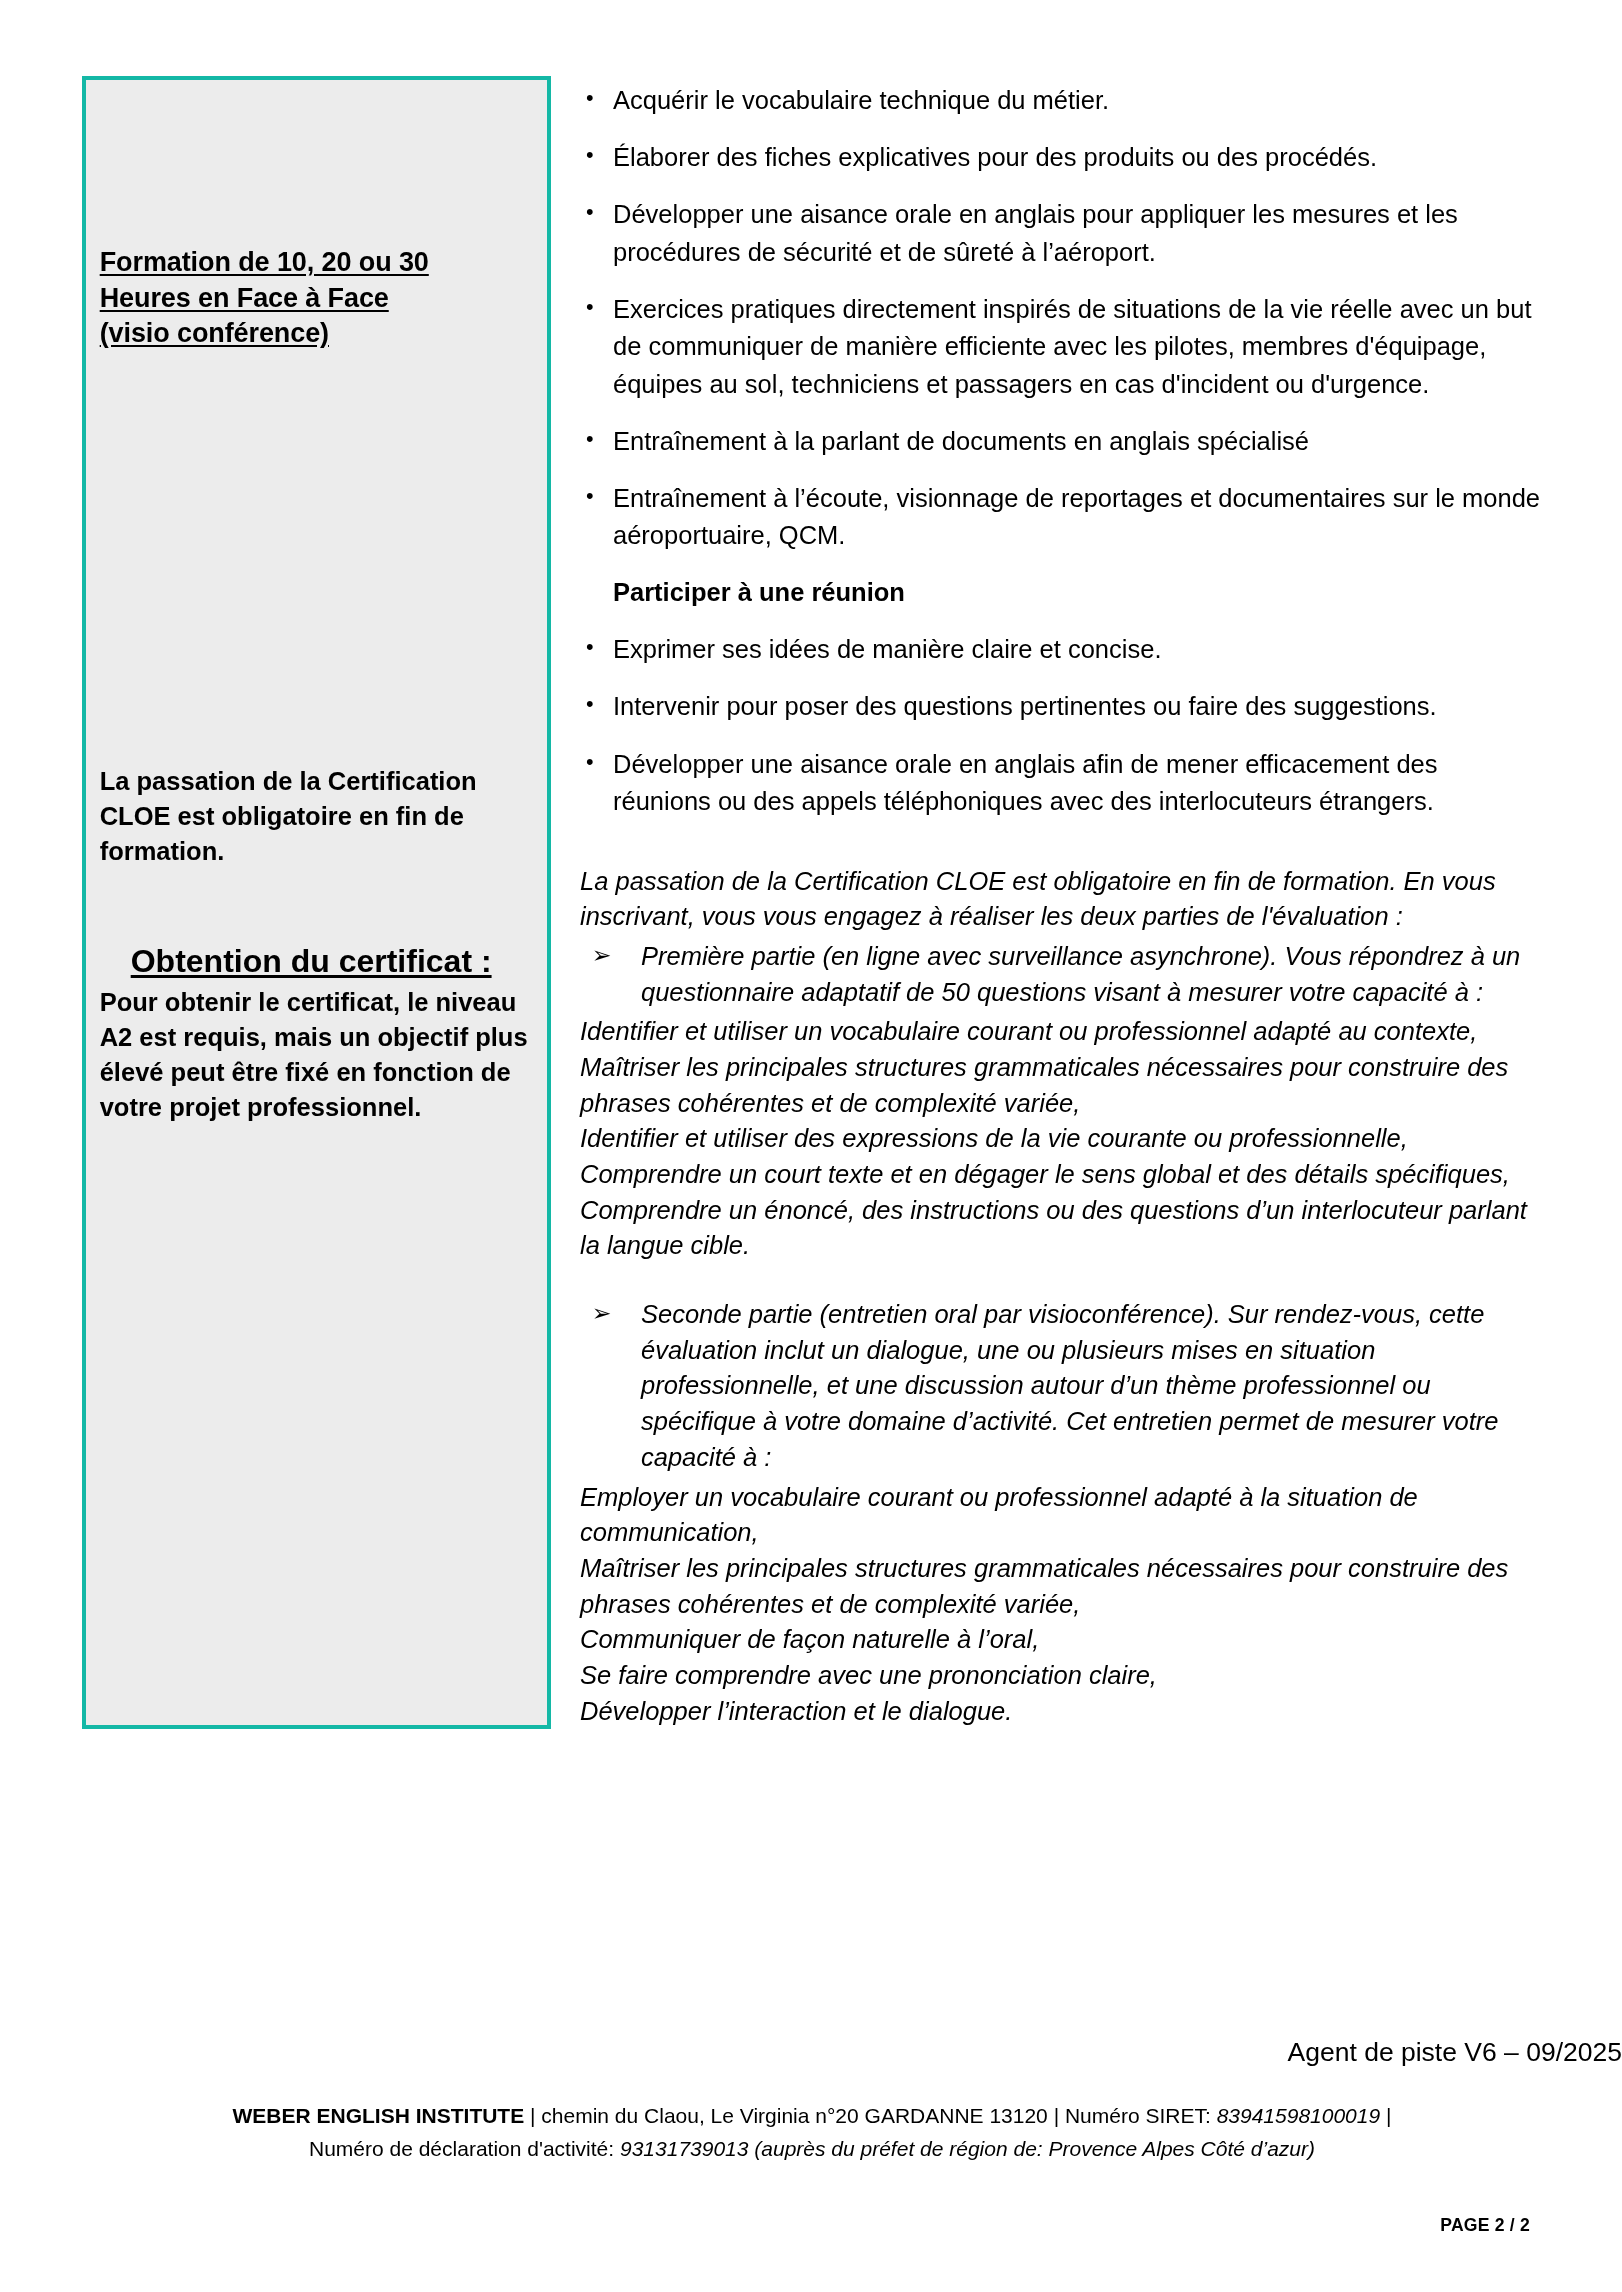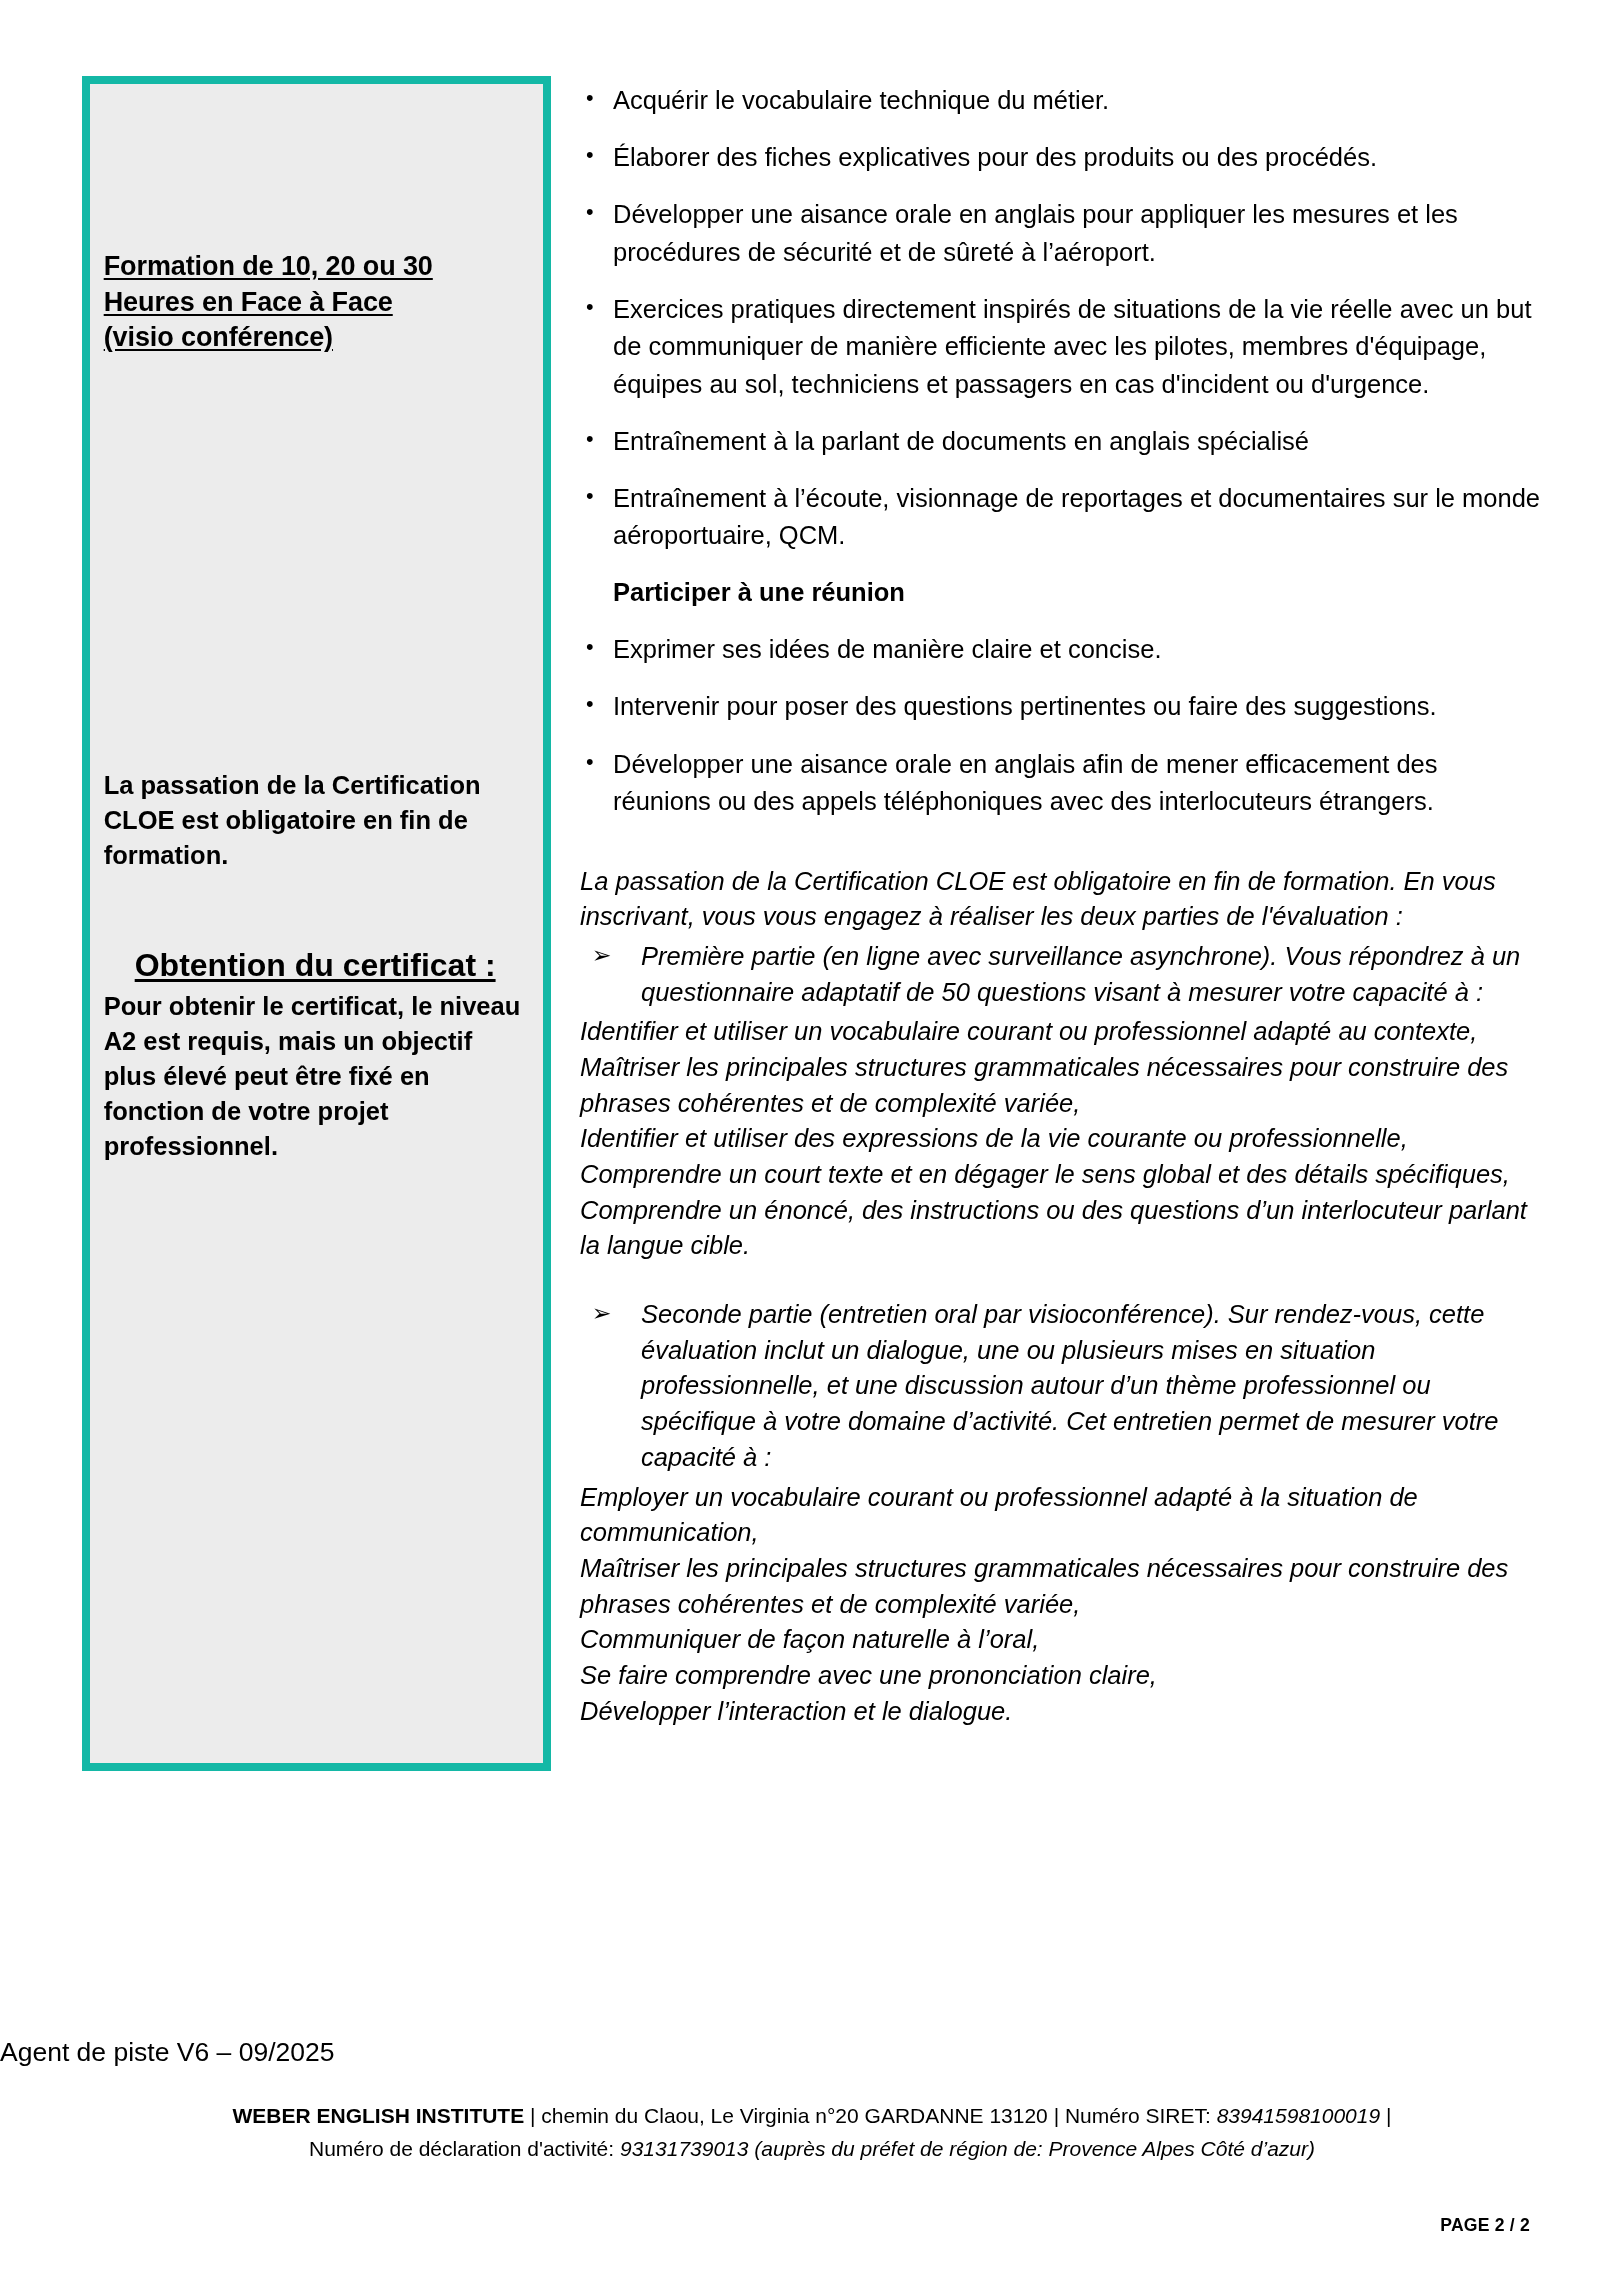--- a/index.html
+++ b/index.html
@@ -25,21 +25,21 @@
     position: absolute;
     left: 82px;
     top: 76px;
     width: 1460px;
     display: flex;
     align-items: stretch;
   }
   .col-left {
     width: 469px;
     flex: 0 0 469px;
-    border: 8px solid #14b8a6;
+    border: 4px solid #14b8a6;
     background: #ececec;
     box-sizing: border-box;
     padding: 0 13.7px 0 13.7px;
     position: relative;
   }
   .col-right {
     flex: 1 1 auto;
     box-sizing: border-box;
     padding-left: 29px;
     padding-top: 5.9px;
@@ -132,21 +132,21 @@
   }
   .flush-lines { margin: 0; }
   .gap { height: 29px; }
 
   
   .doc-title-line {
     position: absolute;
     left: 0;
     right: 0;
     top: 2037px;
-    text-align: left;
+    text-align: right;
     font-size: 26.5px;
   }
   .footer {
     position: absolute;
     left: 82px;
     width: 1460px;
     top: 2100px;
     text-align: center;
     font-size: 21px;
     line-height: 1.55;

